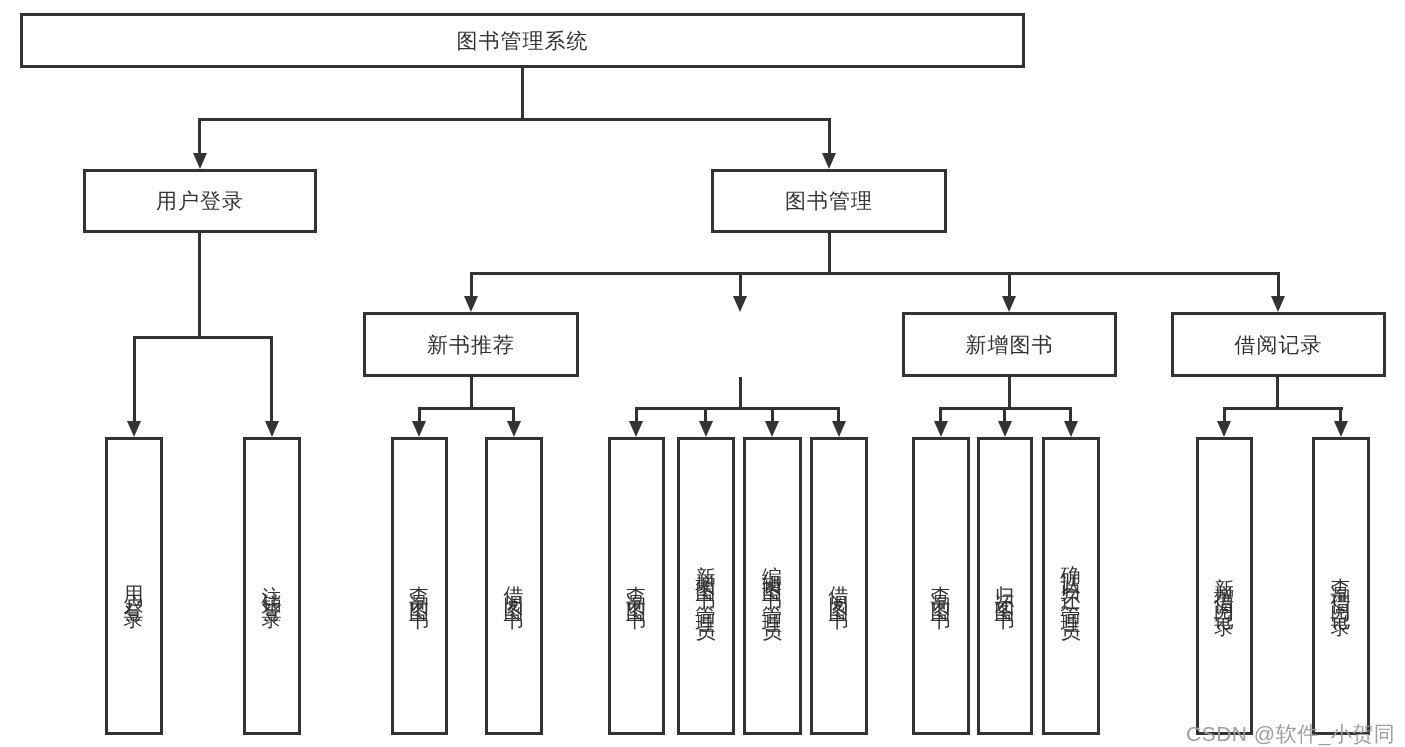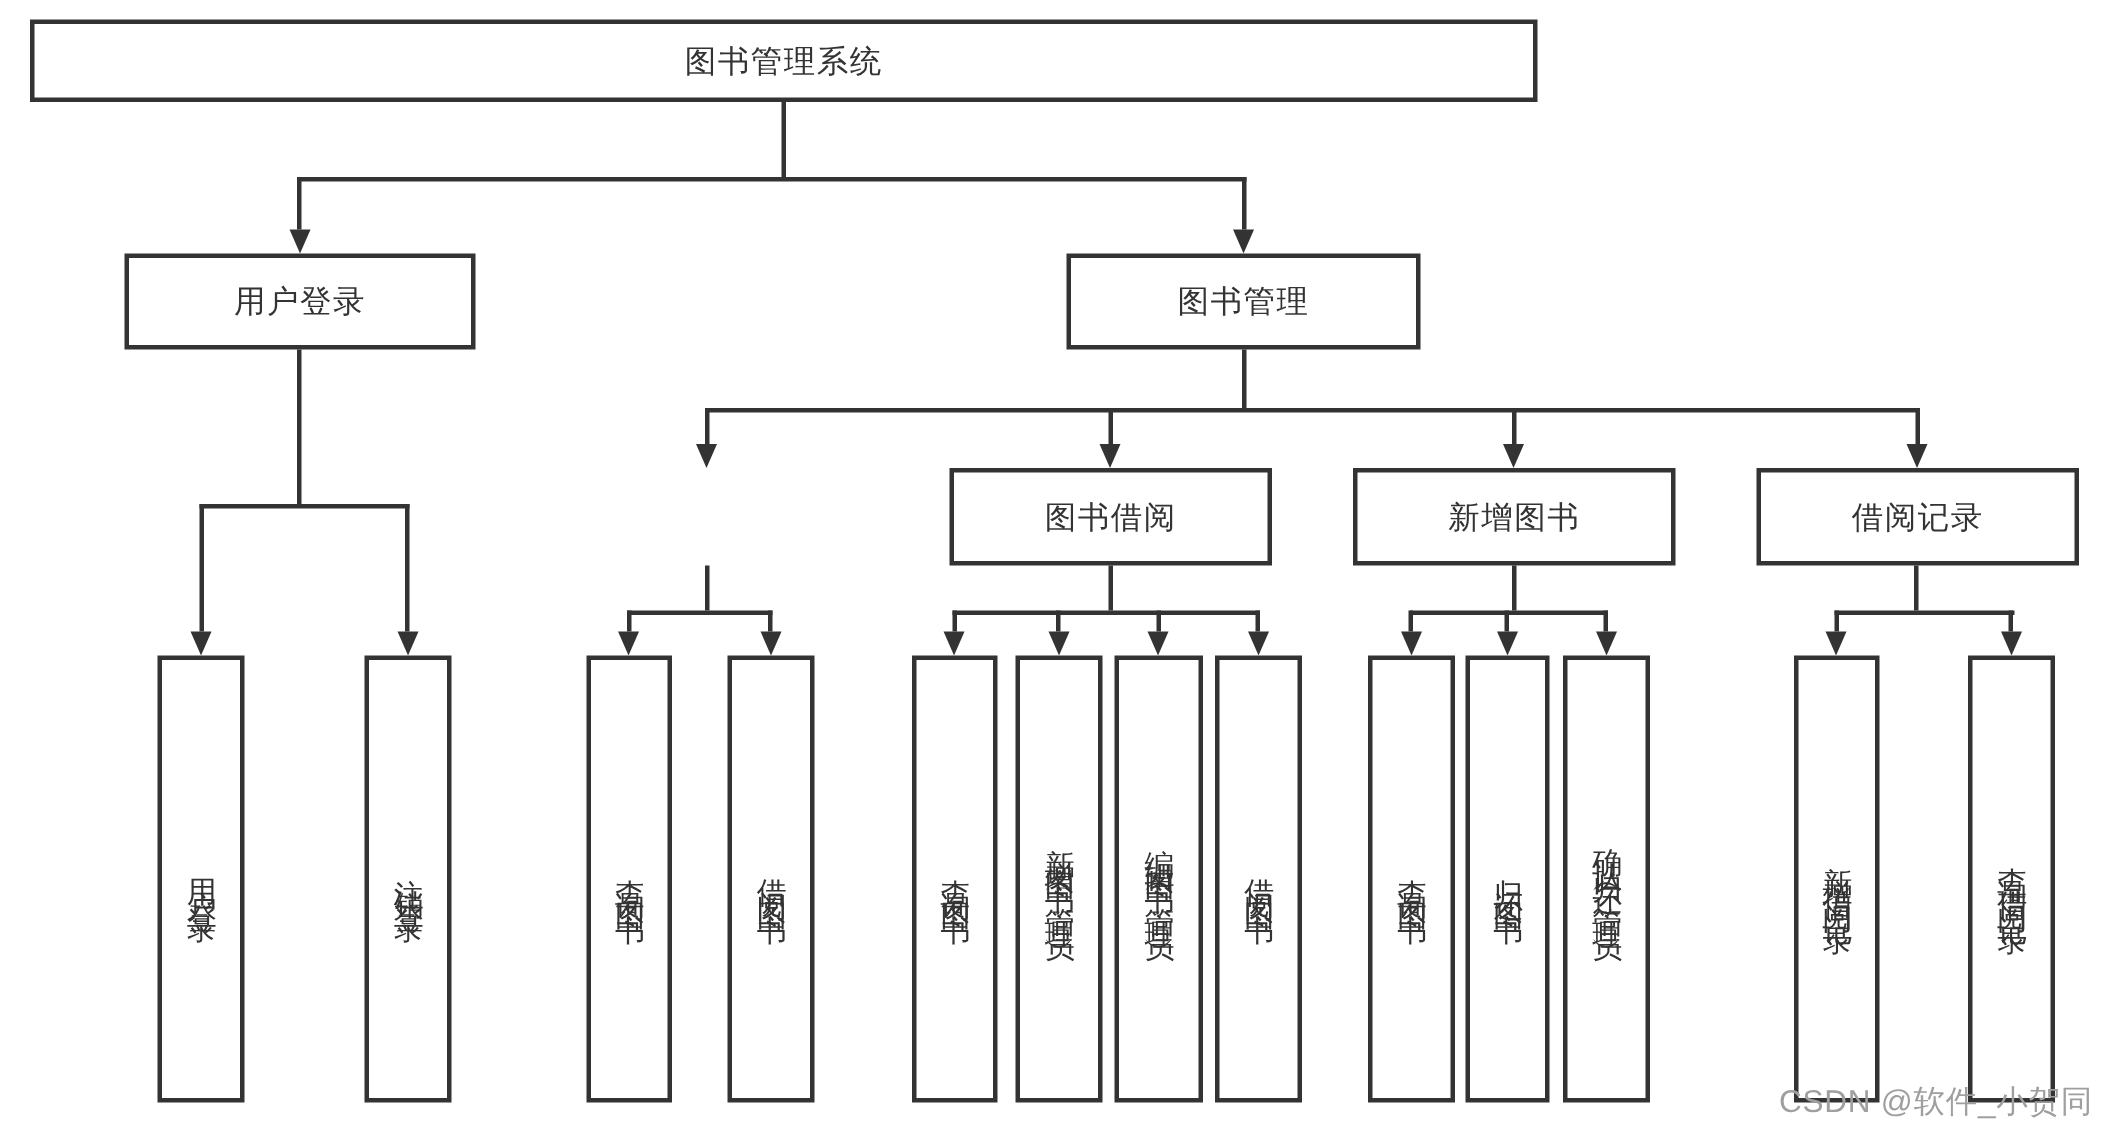--- a/index.html
+++ b/index.html
@@ -81,22 +81,22 @@
   <div class="hline" style="left:470px;top:272px;width:810px;"></div>
   <div class="vline" style="left:470px;top:272px;height:24px;"></div>
   <div class="arrowhead" style="left:464px;top:296px;"></div>
   <div class="vline" style="left:739px;top:272px;height:24px;"></div>
   <div class="arrowhead" style="left:733px;top:296px;"></div>
   <div class="vline" style="left:1008px;top:272px;height:24px;"></div>
   <div class="arrowhead" style="left:1002px;top:296px;"></div>
   <div class="vline" style="left:1277px;top:272px;height:24px;"></div>
   <div class="arrowhead" style="left:1271px;top:296px;"></div>
 
-  <div class="node" style="left:633px;top:312px;width:215px;height:65px;">
-    <span>图书借阅</span>
+  <div class="node" style="left:363px;top:312px;width:216px;height:65px;">
+    <span>新书推荐</span>
   </div>
   <div class="node" style="left:902px;top:312px;width:215px;height:65px;">
     <span>新增图书</span>
   </div>
   <div class="node" style="left:1171px;top:312px;width:215px;height:65px;">
     <span>借阅记录</span>
   </div>
 
   <div class="vline" style="left:470px;top:377px;height:30px;"></div>
   <div class="hline" style="left:418px;top:407px;width:97px;"></div>

